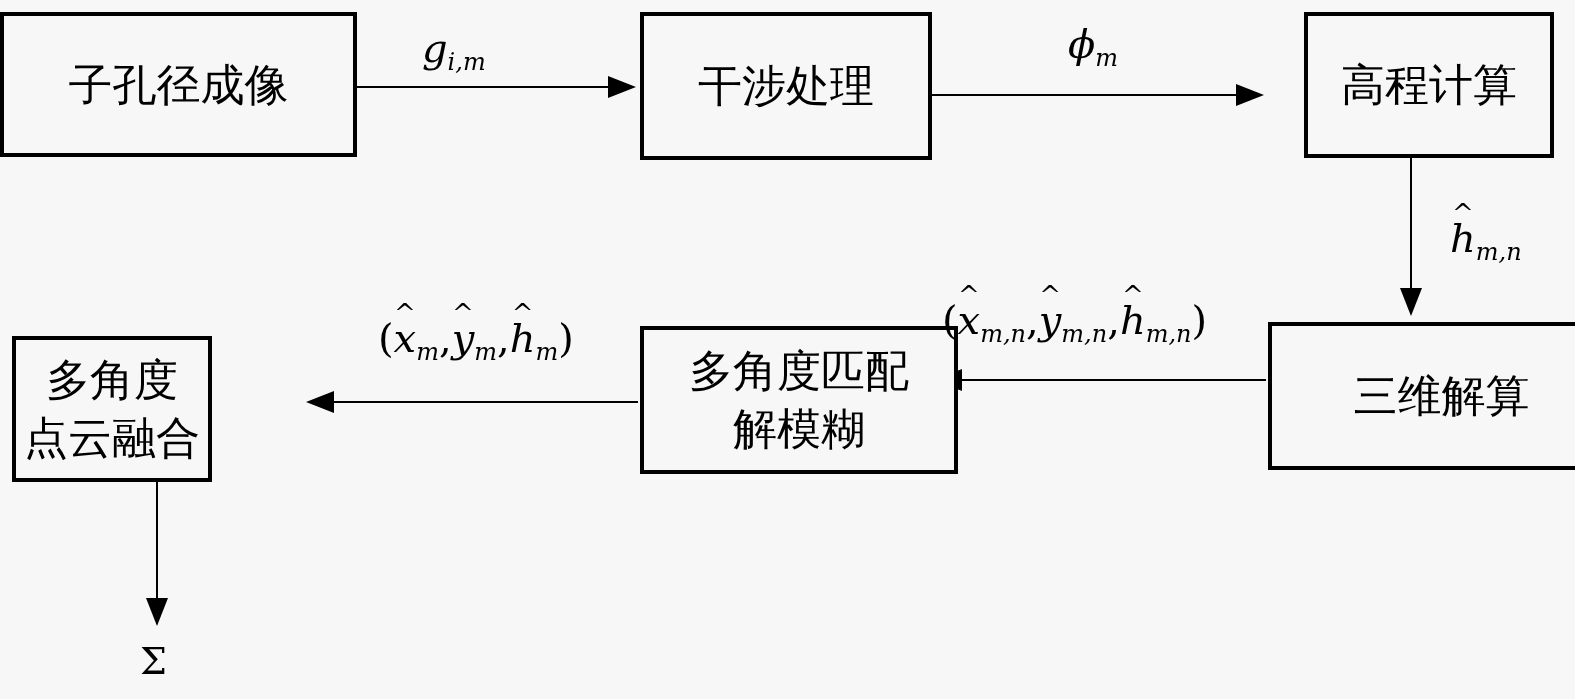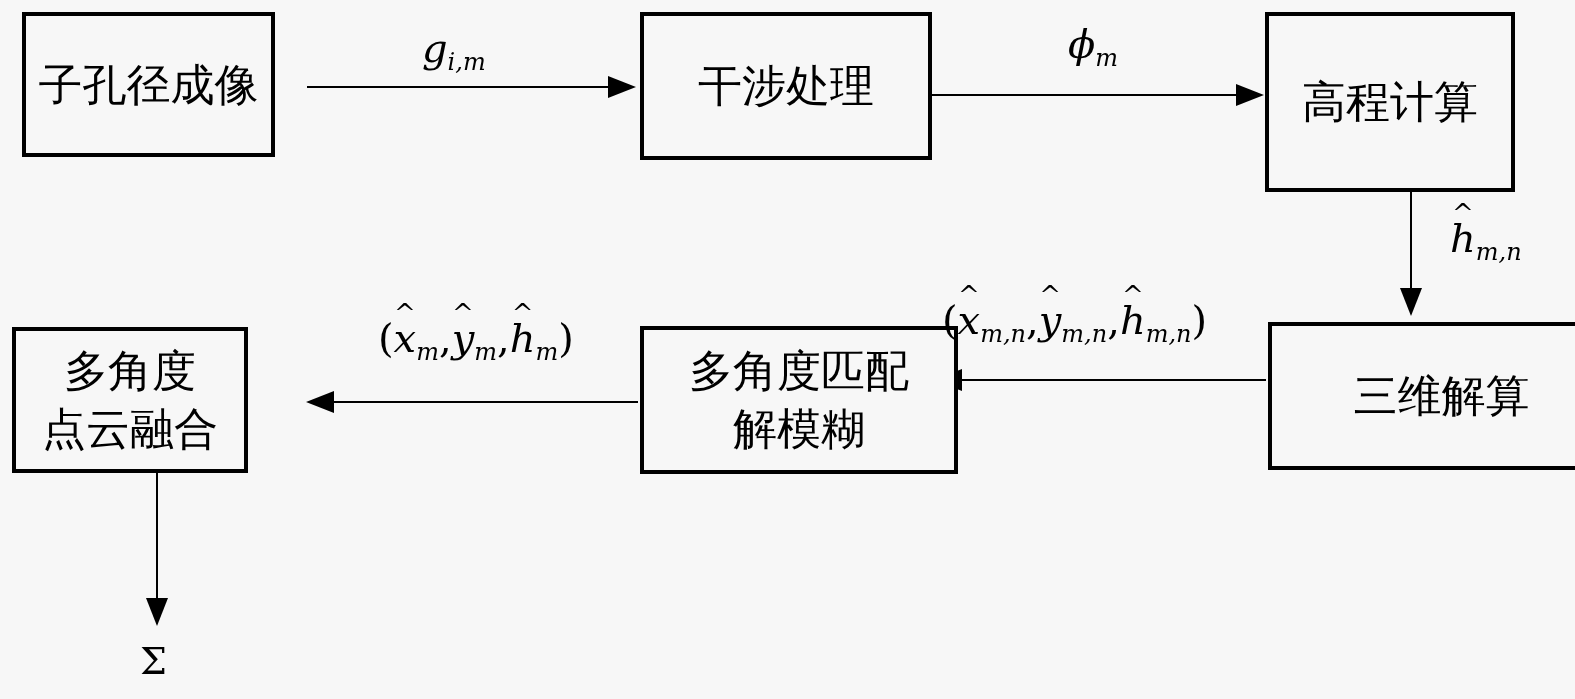--- a/index.html
+++ b/index.html
@@ -40,42 +40,42 @@
   <line x1="1266" y1="380" x2="958" y2="380" stroke="#000" stroke-width="2"></line>
   <polygon points="934,380 962,369 962,391" fill="#000"></polygon>
 
   <line x1="638" y1="402" x2="330" y2="402" stroke="#000" stroke-width="2"></line>
   <polygon points="306,402 334,391 334,413" fill="#000"></polygon>
 
   <line x1="157" y1="472" x2="157" y2="602" stroke="#000" stroke-width="2"></line>
   <polygon points="157,626 146,598 168,598" fill="#000"></polygon>
 </svg>
 
-<div class="node" style="left:22px; top:12px; width:253px; height:145px;">
+<div class="node" style="left:0; top:12px; width:357px; height:145px;">
   <span>子孔径成像</span>
 </div>
 
 <div class="node" style="left:640px; top:12px; width:292px; height:148px;text-align:center;">
   <span>干涉处理</span>
 </div>
 
-<div class="node" style="left:1265px; top:12px; width:250px; height:180px;">
+<div class="node" style="left:1304px; top:12px; width:250px; height:146px;">
   <span>高程计算</span>
 </div>
 
 <div class="node" style="left:1268px; top:322px; width:347px; height:148px;">
   <span>三维解算</span>
 </div>
 
 <div class="node" style="left:640px; top:326px; width:318px; height:148px;">
   <span>多角度匹配</span>
   <span>解模糊</span>
 </div>
 
-<div class="node" style="left:12px; top:327px; width:236px; height:146px;">
+<div class="node" style="left:12px; top:336px; width:200px; height:146px;">
   <span>多角度</span>
   <span>点云融合</span>
 </div>
 
 <div class="lbl" style="left:422px; top:28px;">
   <span>g</span><sub>i,m</sub>
 </div>
 
 <div class="lbl" style="left:1068px; top:24px;">
   <span>ϕ</span><sub>m</sub>

